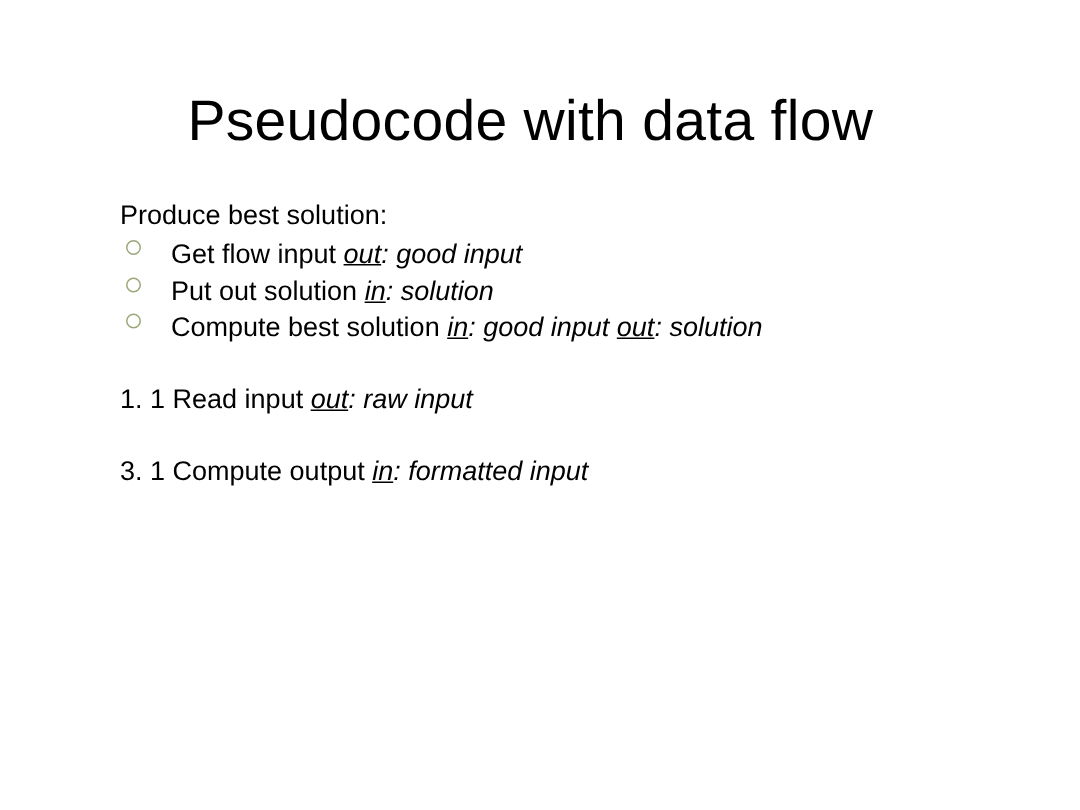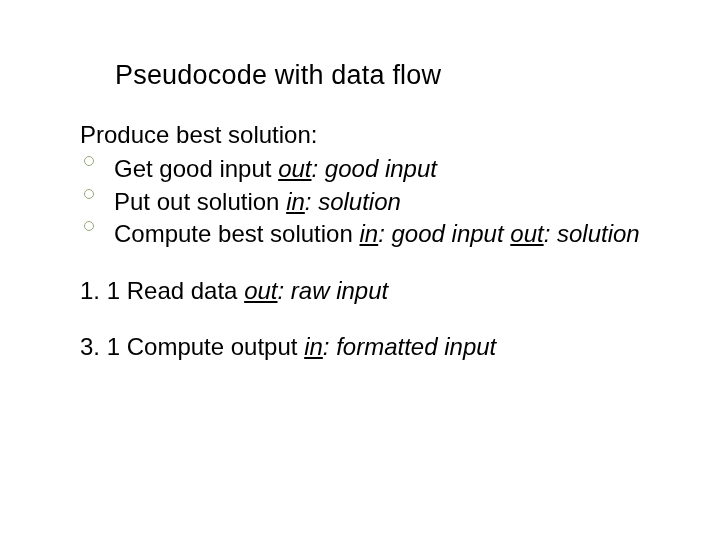--- a/index.html
+++ b/index.html
@@ -12,27 +12,27 @@
     color: #000000;
   }
   .slide {
     box-sizing: border-box;
     width: 720px;
     height: 540px;
     padding: 60px 80px 40px 80px;
     position: relative;
   }
   .title {
-    font-size: 27px;
+    font-size: 38px;
     font-weight: 400;
-    margin: 0 0 28px 35px;
+    margin: 0 0 28px 45px;
     letter-spacing: 0.2px;
   }
   .body-text {
-    font-size: 24px;
+    font-size: 18px;
     line-height: 1.35;
   }
   .intro-line {
     margin: 0 0 2px 0;
   }
   ul.bullets {
     list-style: none;
     margin: 0 0 24px 0;
     padding: 0;
   }
@@ -71,35 +71,35 @@
 <div class="slide">
   <h1 class="title">Pseudocode with data flow</h1>
 
   <div class="body-text">
 
     <p class="intro-line">Produce best solution:</p>
 
     <ul class="bullets">
       <li>
         <span class="bullet-mark"></span>
-        <span>Get good input </span><span class="kw">out</span><span class="ital">:</span><span class="ital"> good input</span>
+        <span>Get flow input </span><span class="kw">out</span><span class="ital">:</span><span class="ital"> good input</span>
       </li>
       <li>
         <span class="bullet-mark"></span>
         <span>Put out solution </span><span class="kw">in</span><span class="ital">:</span><span class="ital"> solution</span>
       </li>
       <li>
         <span class="bullet-mark"></span>
         <span>Compute best solution </span><span class="kw">in</span><span class="ital">:</span><span class="ital"> good input </span><span class="kw">out</span><span class="ital">:</span><span class="ital"> solution</span>
       </li>
     </ul>
 
     <div class="block">
       <p>
-        <span>1. 1 </span><span>Read data </span><span class="kw">out</span><span class="ital">:</span><span class="ital"> raw input</span>
+        <span>1. 1 </span><span>Read input </span><span class="kw">out</span><span class="ital">:</span><span class="ital"> raw input</span>
       </p>
     </div>
 
     <div class="block">
       <p>
         <span>3. 1 </span><span>Compute output </span><span class="kw">in</span><span class="ital">:</span><span class="ital"> formatted input</span>
       </p>
     </div>
 
   </div>

